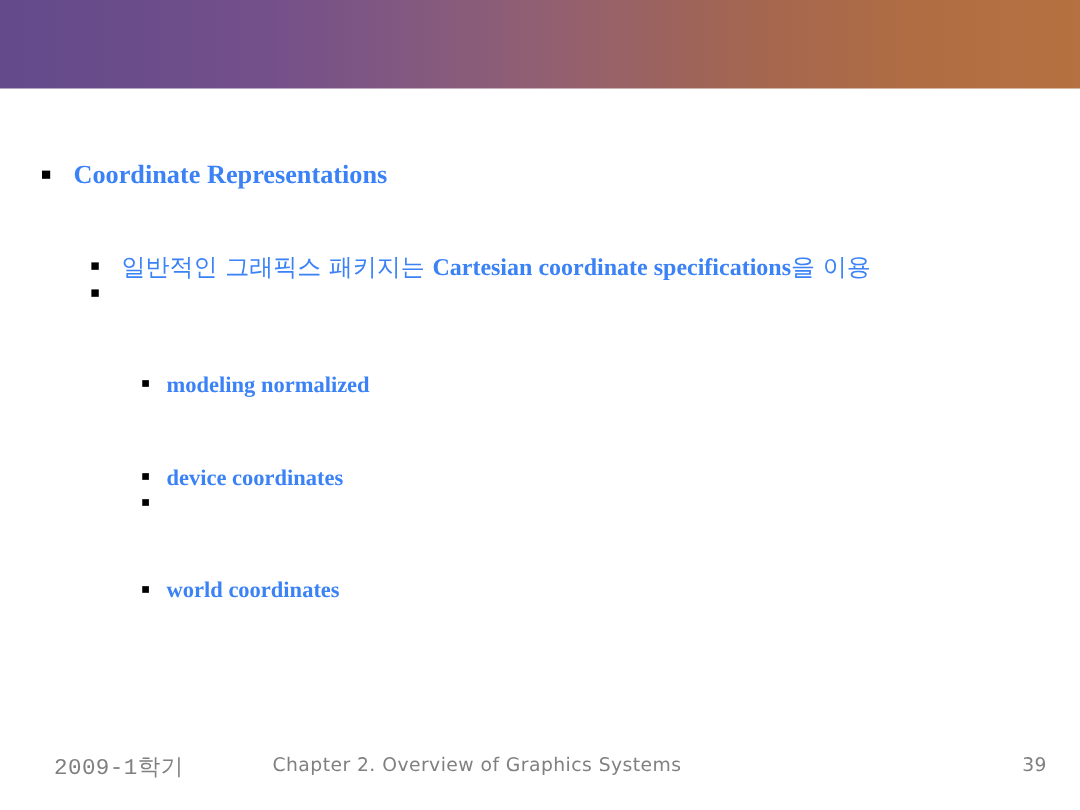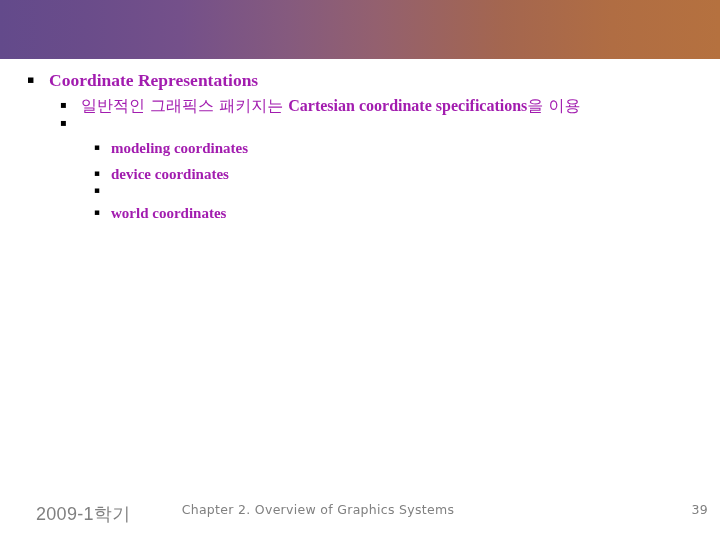--- a/index.html
+++ b/index.html
@@ -57,21 +57,22 @@
   .bullet-mark {
     flex: 0 0 auto;
     font-family: "DejaVu Sans", sans-serif;
     line-height: 1;
     color: #000000;
   }
 
   .bullet-text {
     flex: 0 1 auto;
     white-space: pre;
-    color: #a21caf;
+    color: #3b82f6;
+    margin-top: 36px;
   }
 
   
   .lvl1 {
     padding-left: 27px;
     margin-top: 10px;
   }
   .lvl1 .bullet-mark {
     font-size: 11px;
     width: 22px;
@@ -134,40 +135,40 @@
     position: absolute;
     left: 0;
     bottom: 0;
     width: 720px;
     height: 46px;
   }
   .footer-left {
     position: absolute;
     left: 36px;
     top: 8px;
-    font-family: Liberation Sans, sans-serif;
-    font-size: 18px;
+    font-family: Liberation Mono, monospace;
+    font-size: 15px;
     color: #808080;
     letter-spacing: 0.3px;
     white-space: pre;
   }
   .footer-center {
     position: absolute;
     left: 0;
     top: 8px;
     width: 636px;
     text-align: center;
     font-family: "DejaVu Sans", "Liberation Sans", sans-serif;
     font-size: 12.5px;
     color: #808080;
     letter-spacing: 0.3px;
   }
   .footer-right {
     position: absolute;
-    right: 12px;
+    right: 22px;
     top: 8px;
     font-family: "DejaVu Sans", "Liberation Sans", sans-serif;
     font-size: 12.5px;
     color: #808080;
     letter-spacing: 0.3px;
   }
 </style>
 </head>
 <body>
 
@@ -186,21 +187,21 @@
       <span class="bullet-mark">▪</span>
       <span class="bullet-text"><span class="kr">일반적인 그래픽스 패키지는 </span><span class="en">Cartesian coordinate specifications</span><span class="kr">을 이용</span></span>
     </div>
 
     <div class="bullet-row lvl2">
       <span class="bullet-mark">▪</span>
     </div>
 
     <div class="bullet-row lvl3 first-of-group">
       <span class="bullet-mark">▪</span>
-      <span class="bullet-text en">modeling coordinates</span>
+      <span class="bullet-text en">modeling normalized</span>
     </div>
 
     <div class="bullet-row lvl3">
       <span class="bullet-mark">▪</span>
       <span class="bullet-text en">device coordinates</span>
     </div>
 
     <div class="bullet-row lvl3">
       <span class="bullet-mark">▪</span>
     </div>

